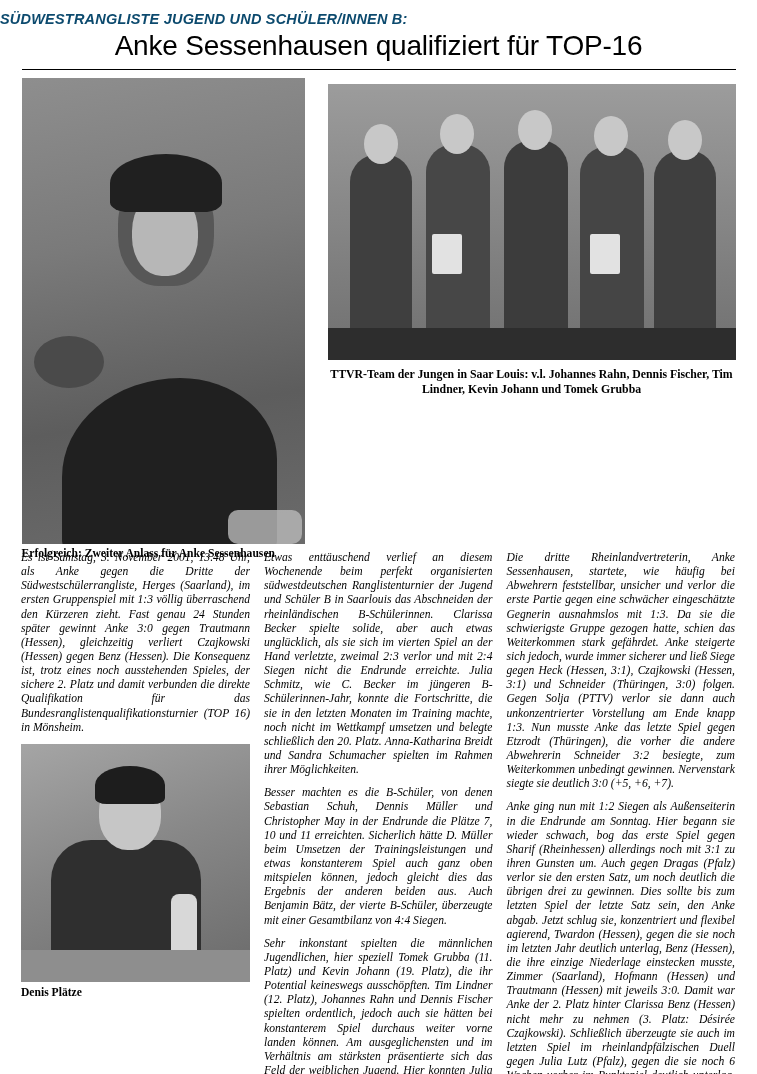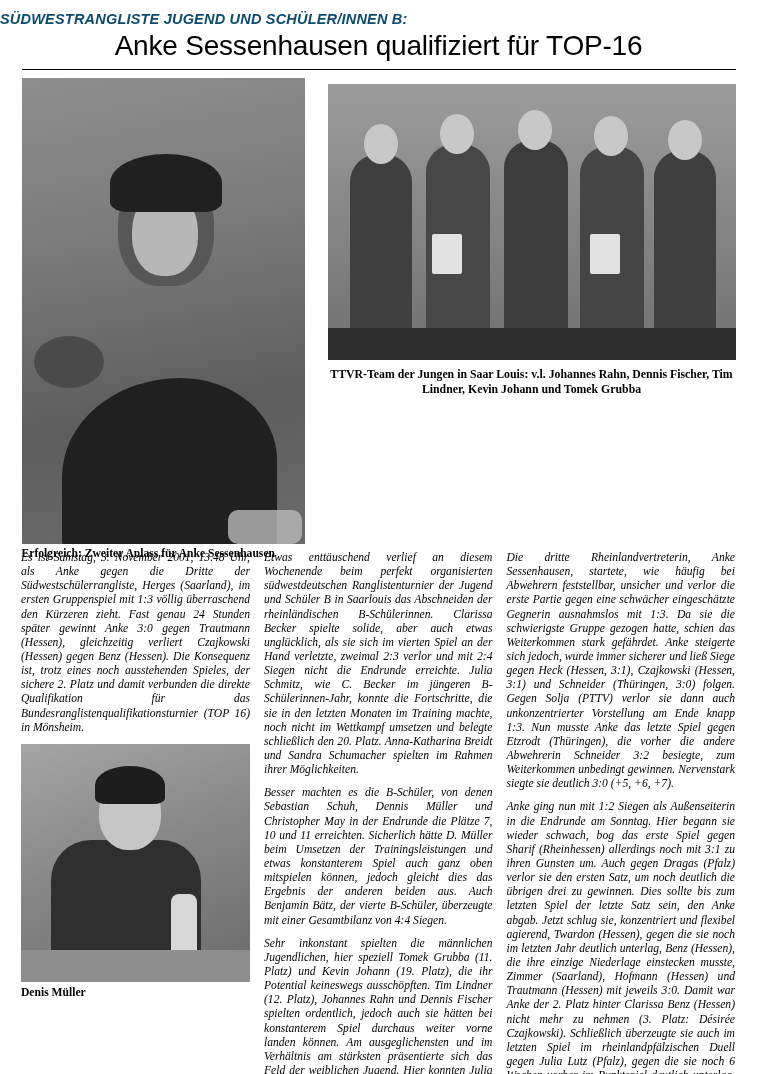--- a/index.html
+++ b/index.html
@@ -202,21 +202,21 @@
     <div class="col col-1">
       <p>Es ist Samstag, 3. November 2001, 13.48 Uhr, als Anke gegen die Dritte der Südwestschülerrangliste, Herges (Saarland), im ersten Gruppenspiel mit 1:3 völlig überraschend den Kürzeren zieht. Fast genau 24 Stunden später gewinnt Anke 3:0 gegen Trautmann (Hessen), gleichzeitig verliert Czajkowski (Hessen) gegen Benz (Hessen). Die Konsequenz ist, trotz eines noch ausstehenden Spieles, der sichere 2. Platz und damit verbunden die direkte Qualifikation für das Bundesranglistenqualifikationsturnier (TOP 16) in Mönsheim.</p>
       <div class="photo-bottom">
         <div class="ph-bg grad-bottom"></div>
         <div class="blob dark" style="left:30px;top:96px;width:150px;height:150px;border-radius:40px 40px 0 0;background:#2f2f2f;"></div>
         <div class="blob light" style="left:78px;top:34px;width:62px;height:72px;border-radius:46%;background:#c6c6c6;"></div>
         <div class="blob dark" style="left:74px;top:22px;width:70px;height:38px;border-radius:60% 60% 20% 20%;background:#1d1d1d;"></div>
         <div class="blob light" style="left:150px;top:150px;width:26px;height:66px;border-radius:8px;background:#d8d8d8;"></div>
         <div class="blob" style="left:0;top:206px;width:229px;height:32px;background:#8e8e8e;border-radius:0;"></div>
       </div>
-      <div class="cap-bottom">Denis Müller</div>
+      <div class="cap-bottom">Denis Plätze</div>
     </div>
 
     <div class="col col-2">
       <p>Etwas enttäuschend verlief an diesem Wochenende beim perfekt organisierten südwestdeutschen Ranglistenturnier der Jugend und Schüler B in Saarlouis das Abschneiden der rheinländischen B-Schülerinnen. Clarissa Becker spielte solide, aber auch etwas unglücklich, als sie sich im vierten Spiel an der Hand verletzte, zweimal 2:3 verlor und mit 2:4 Siegen nicht die Endrunde erreichte. Julia Schmitz, wie C. Becker im jüngeren B-Schülerinnen-Jahr, konnte die Fortschritte, die sie in den letzten Monaten im Training machte, noch nicht im Wettkampf umsetzen und belegte schließlich den 20. Platz. Anna-Katharina Breidt und Sandra Schumacher spielten im Rahmen ihrer Möglichkeiten.</p>
       <p>Besser machten es die B-Schüler, von denen Sebastian Schuh, Dennis Müller und Christopher May in der Endrunde die Plätze 7, 10 und 11 erreichten. Sicherlich hätte D. Müller beim Umsetzen der Trainingsleistungen und etwas konstanterem Spiel auch ganz oben mitspielen können, jedoch gleicht dies das Ergebnis der anderen beiden aus. Auch Benjamin Bätz, der vierte B-Schüler, überzeugte mit einer Gesamtbilanz von 4:4 Siegen.</p>
       <p>Sehr inkonstant spielten die männlichen Jugendlichen, hier speziell Tomek Grubba (11. Platz) und Kevin Johann (19. Platz), die ihr Potential keineswegs ausschöpften. Tim Lindner (12. Platz), Johannes Rahn und Dennis Fischer spielten ordentlich, jedoch auch sie hätten bei konstanterem Spiel durchaus weiter vorne landen können. Am ausgeglichensten und im Verhältnis am stärksten präsentierte sich das Feld der weiblichen Jugend. Hier konnten Julia Wenn und Julia Hilger spielerisch überzeugen, jedoch gewannen sie nicht die entscheidenden Punkte und blieben mit ihren Platzierungen 21 und 14 hinter ihrem gutem Spiel zurück.</p>
     </div>
 
     <div class="col col-3">
       <p>Die dritte Rheinlandvertreterin, Anke Sessenhausen, startete, wie häufig bei Abwehrern feststellbar, unsicher und verlor die erste Partie gegen eine schwächer eingeschätzte Gegnerin ausnahmslos mit 1:3. Da sie die schwierigste Gruppe gezogen hatte, schien das Weiterkommen stark gefährdet. Anke steigerte sich jedoch, wurde immer sicherer und ließ Siege gegen Heck (Hessen, 3:1), Czajkowski (Hessen, 3:1) und Schneider (Thüringen, 3:0) folgen. Gegen Solja (PTTV) verlor sie dann auch unkonzentrierter Vorstellung am Ende knapp 1:3. Nun musste Anke das letzte Spiel gegen Etzrodt (Thüringen), die vorher die andere Abwehrerin Schneider 3:2 besiegte, zum Weiterkommen unbedingt gewinnen. Nervenstark siegte sie deutlich 3:0 (+5, +6, +7).</p>

